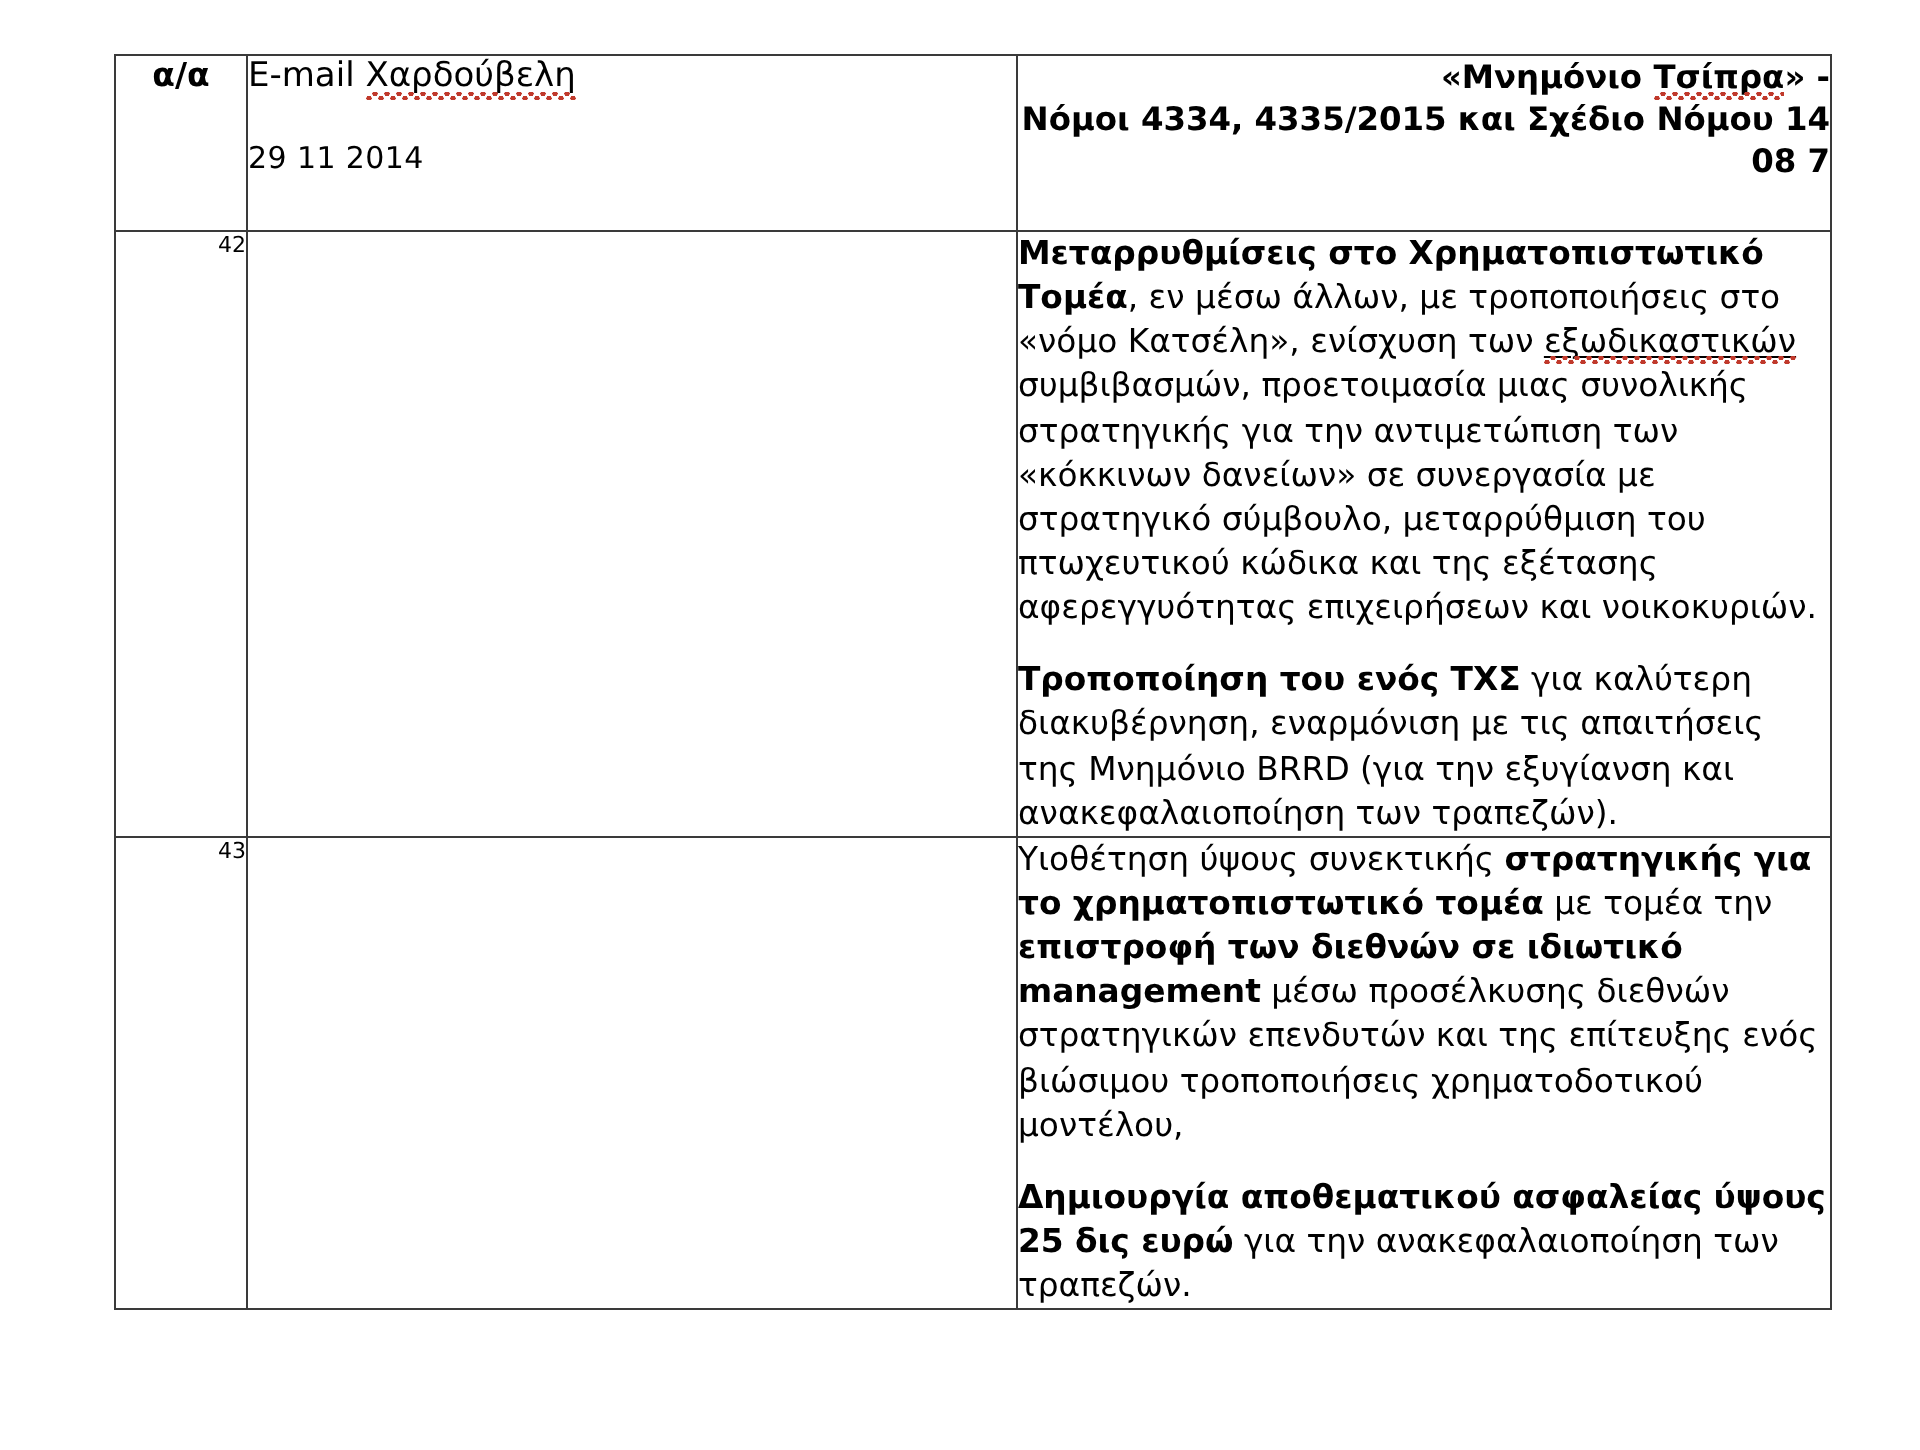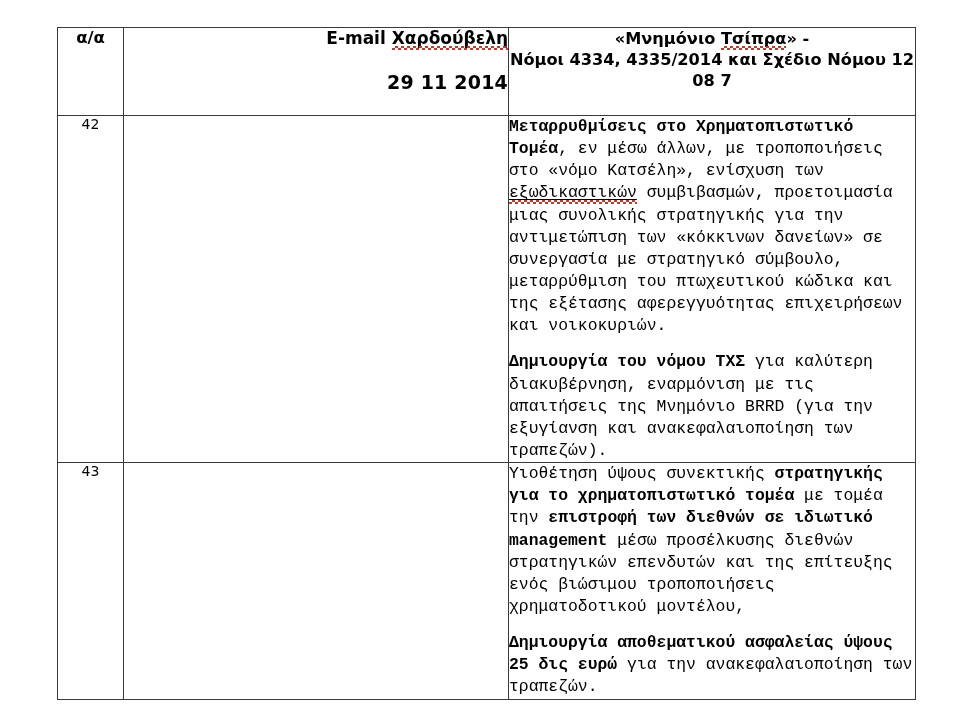--- a/index.html
+++ b/index.html
@@ -50,55 +50,54 @@
   .hdr-num {
     vertical-align: middle;
     text-align: center;
     font-weight: bold;
     font-size: 16.5px;
     height: 87px;
     padding: 2px 4px;
   }
   .hdr-mail {
     vertical-align: top;
-    text-align: right;
-    font-weight: bold;
+    text-align: left;
+    font-weight: normal;
     font-size: 17px;
     padding: 9px 10px 6px 10px;
     line-height: 1.28;
   }
   .hdr-mail .date-line {
     margin-top: 20px;
-    font-size: 19px;
+    font-size: 15px;
     letter-spacing: 0.2px;
   }
   .hdr-memo {
     vertical-align: top;
-    text-align: center;
+    text-align: right;
     font-weight: bold;
     font-size: 16.2px;
     line-height: 1.3;
     padding: 8px 6px 6px 6px;
   }
 
   
   .cell-num {
     vertical-align: middle;
-    text-align: center;
-    font-size: 14px;
+    text-align: right;
+    font-size: 11px;
     padding-left: 9px;
   }
   .cell-blank { background: #ffffff; }
   .cell-body {
     vertical-align: top;
     font-size: 16.4px;
     line-height: 1.35;
     padding: 7px 9px 7px 9px;
     text-align: left;
-    font-family: Liberation Mono, monospace;
   }
   .cell-body p {
     margin: 0 0 0 0;
   }
   .cell-body p + p {
     margin-top: 14px;
   }
   .cell-body p.tight + p.tight {
     margin-top: 14px;
   }
@@ -148,33 +147,33 @@
       <tr>
         <td class="hdr-num">α/α</td>
 
         <td class="hdr-mail">
           <div><span>E-mail </span><span class="sq">Χαρδούβελη</span></div>
           <div class="date-line">29 11 2014</div>
         </td>
 
         <td class="hdr-memo">
           <div><span>«Μνημόνιο </span><span class="sq">Τσίπρα</span><span>» -</span></div>
-          <div>Νόμοι 4334, 4335/2014 και Σχέδιο Νόμου 12</div>
+          <div>Νόμοι 4334, 4335/2015 και Σχέδιο Νόμου 14</div>
           <div>08 7</div>
         </td>
       </tr>
 
       <tr>
         <td class="cell-num">42</td>
         <td class="cell-blank"></td>
         <td class="cell-body">
 
           <p><b>Μεταρρυθμίσεις στο Χρηματοπιστωτικό Τομέα</b><span>, εν μέσω άλλων, με τροποποιήσεις στο «νόμο Κατσέλη», ενίσχυση των </span><span class="sq sq-u">εξωδικαστικών</span><span> συμβιβασμών, προετοιμασία μιας συνολικής στρατηγικής για την αντιμετώπιση των «κόκκινων δανείων» σε συνεργασία με στρατηγικό σύμβουλο, μεταρρύθμιση του πτωχευτικού κώδικα και της εξέτασης αφερεγγυότητας επιχειρήσεων και νοικοκυριών.</span></p>
 
-          <p><b>Δημιουργία του νόμου ΤΧΣ</b><span> για καλύτερη διακυβέρνηση, εναρμόνιση με τις απαιτήσεις της Μνημόνιο BRRD (για την εξυγίανση και ανακεφαλαιοποίηση των τραπεζών).</span></p>
+          <p><b>Τροποποίηση του ενός ΤΧΣ</b><span> για καλύτερη διακυβέρνηση, εναρμόνιση με τις απαιτήσεις της Μνημόνιο BRRD (για την εξυγίανση και ανακεφαλαιοποίηση των τραπεζών).</span></p>
 
         </td>
       </tr>
 
       <tr>
         <td class="cell-num">43</td>
         <td class="cell-blank"></td>
         <td class="cell-body">
 
           <p class="tight"><span>Υιοθέτηση ύψους συνεκτικής </span><b>στρατηγικής για το χρηματοπιστωτικό τομέα</b><span> με τομέα την </span><b>επιστροφή των διεθνών σε ιδιωτικό management</b><span> μέσω προσέλκυσης διεθνών στρατηγικών επενδυτών και της επίτευξης ενός βιώσιμου τροποποιήσεις χρηματοδοτικού μοντέλου,</span></p>

